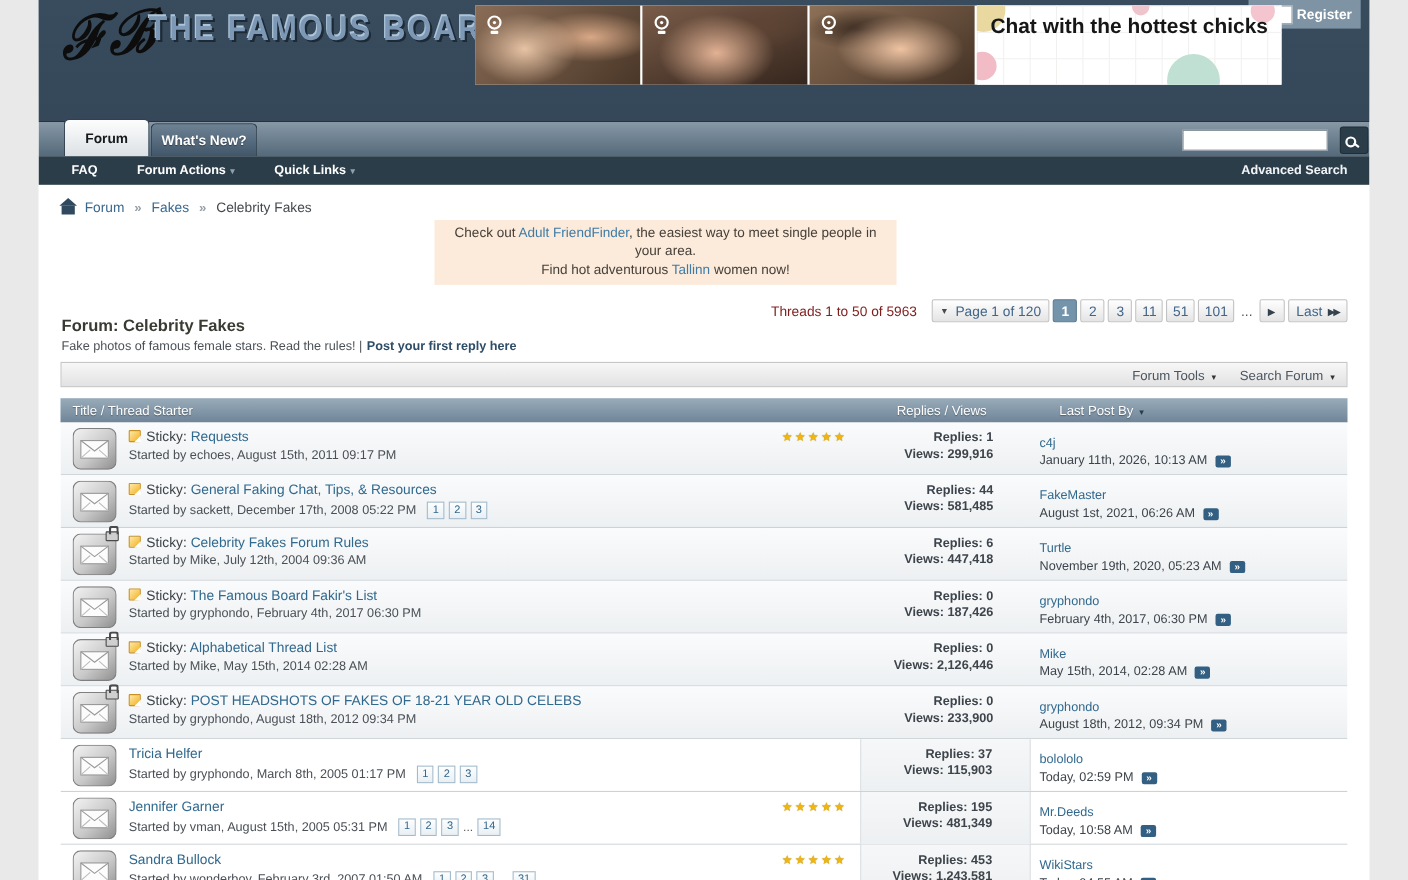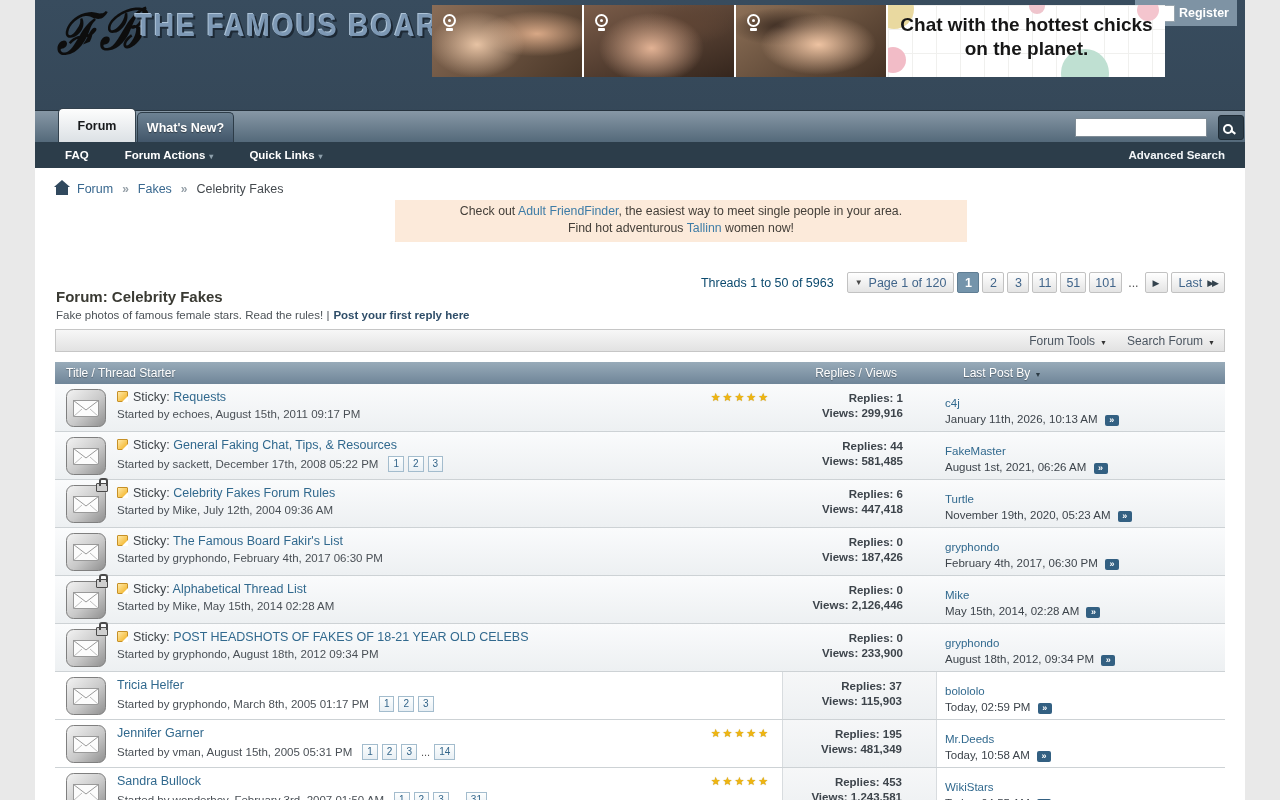--- a/index.html
+++ b/index.html
@@ -88,28 +88,28 @@
   .home { display:inline-block; position:relative; width:12px; height:8px; background:#31495e;
     margin-top:3px; cursor:pointer; }
   .home::before { content:""; position:absolute; left:-2px; top:-7px;
     border-left:8px solid transparent; border-right:8px solid transparent;
     border-bottom:7px solid #31495e; }
   .breadcrumb a { color:#39688f; }
   .sep { color:#96a0a8; font-size:12px; font-weight:bold; }
   .crumb-current { color:#454a4f; }
 
   
-  .notice { position:absolute; left:360px; top:200px; width:572px; background:#fceada;
+  .notice { position:absolute; left:360px; top:200px; width:420px; background:#fceada;
     text-align:center; font-size:12.3px; line-height:17px; color:#45403a; padding:3px 6px 5px; }
   .notice a { color:#3e7ca6; }
 
   
   .pagination { position:absolute; top:272px; right:20px; display:flex; align-items:center;
     gap:3px; font-size:12.5px; }
-  .pg-info { color:#0c4a6e; margin-right:10px; }
+  .pg-info { color:#7f1d1d; margin-right:10px; }
   .pg-btn { display:flex; align-items:center; height:21px; padding:0 7px;
     border:1px solid #c2c2c2; background:linear-gradient(#ffffff,#e4e4e4); color:#41658a;
     border-radius:2px; cursor:pointer; }
   .pg-sel-arrow { font-size:8px; color:#4a4a4a; margin-right:6px; }
   .pg-pages { display:flex; gap:3px; }
   .pg-num { min-width:22px; justify-content:center; padding:0 5px; }
   .pg-num.active { background:#7494ab; border-color:#5f7d93; color:#fff; font-weight:bold; }
   .pg-ellipsis { color:#555; margin:0 3px; }
   .pg-next span { font-size:9px; color:#33424d; }
   .pg-last span:first-child { margin-right:5px; }
@@ -208,21 +208,20 @@
       <div class="ad-photo p3">
         <span class="cam"></span>
       </div>
       <div class="ad-text">
         <span class="circ c1"></span>
         <span class="circ c2"></span>
         <span class="circ c3"></span>
         <span class="circ c4"></span>
         <span class="circ c5"></span>
         <div class="ad-line">Chat with the hottest chicks</div>
-        <div class="ad-line">on the planet.</div>
       </div>
     </div>
   </div>
 
   <div class="tabbar"></div>
   <div class="tab forum">Forum</div>
   <div class="tab whatsnew">What's New?</div>
   <input class="search-input" placeholder="" style="">
   <button class="search-btn">
     <span class="mag"></span>

